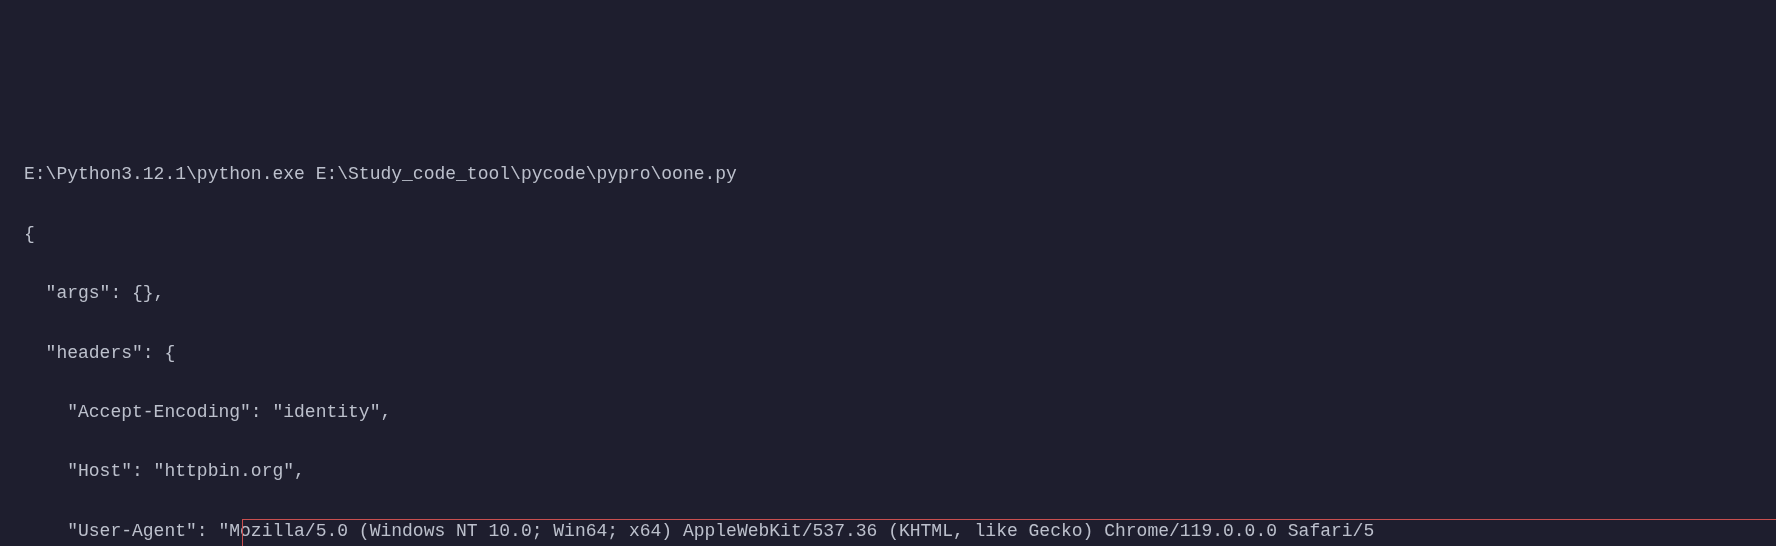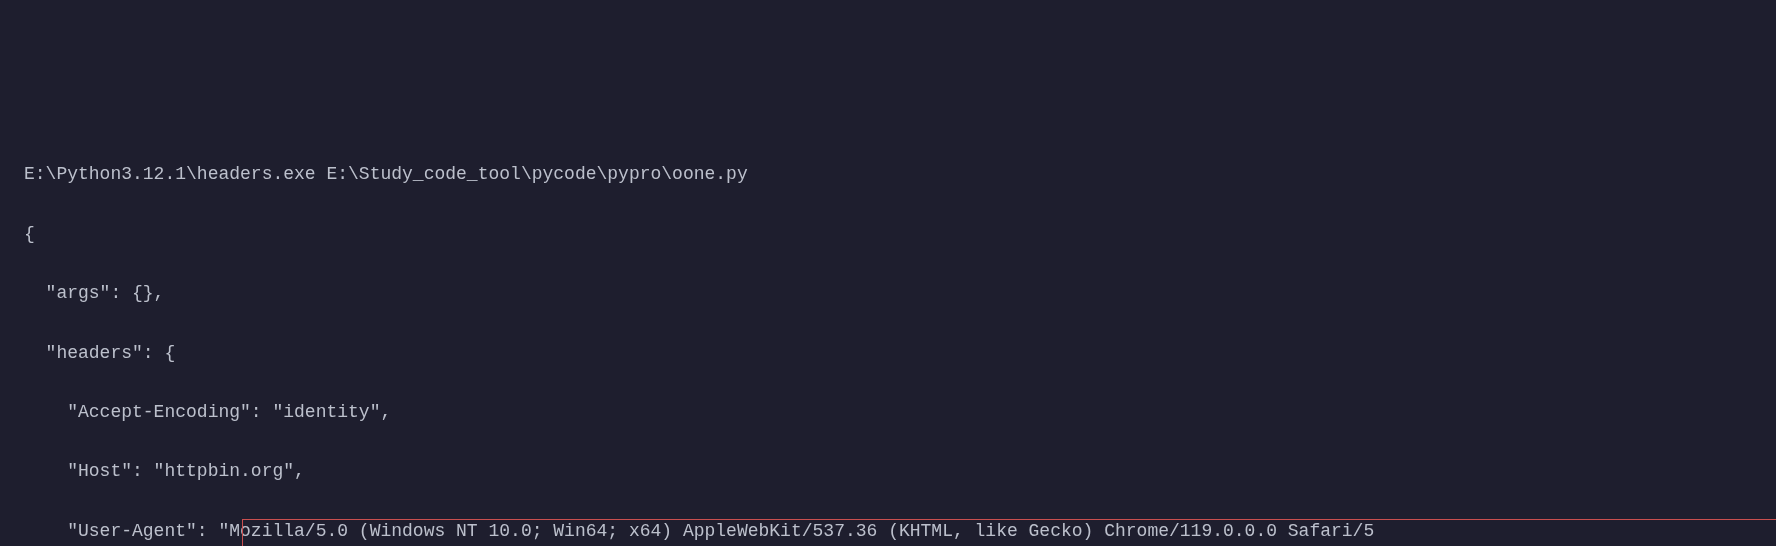--- a/index.html
+++ b/index.html
@@ -35,21 +35,21 @@
       right: -28px;
       pointer-events: none;
     }
   </style>
 </head>
 <body>
 
 
 
 <div>
-<span class="output-line">E:\Python3.12.1\headers.exe E:\Study_code_tool\pycode\pypro\oone.py</span>
+<span class="output-line">E:\Python3.12.1\python.exe E:\Study_code_tool\pycode\pypro\oone.py</span>
 <span class="output-line">{</span>
 <span class="output-line">  "args": {}, </span>
 <span class="output-line">  "headers": {</span>
 <span class="output-line">    "Accept-Encoding": "identity", </span>
 <span class="output-line">    "Host": "httpbin.org", </span>
 <span class="output-line ua-row">    "User-Agent": "Mozilla/5.0 (Windows NT 10.0; Win64; x64) AppleWebKit/537.36 (KHTML, like Gecko) Chrome/119.0.0.0 Safari/5</span>
 
 
 
 

